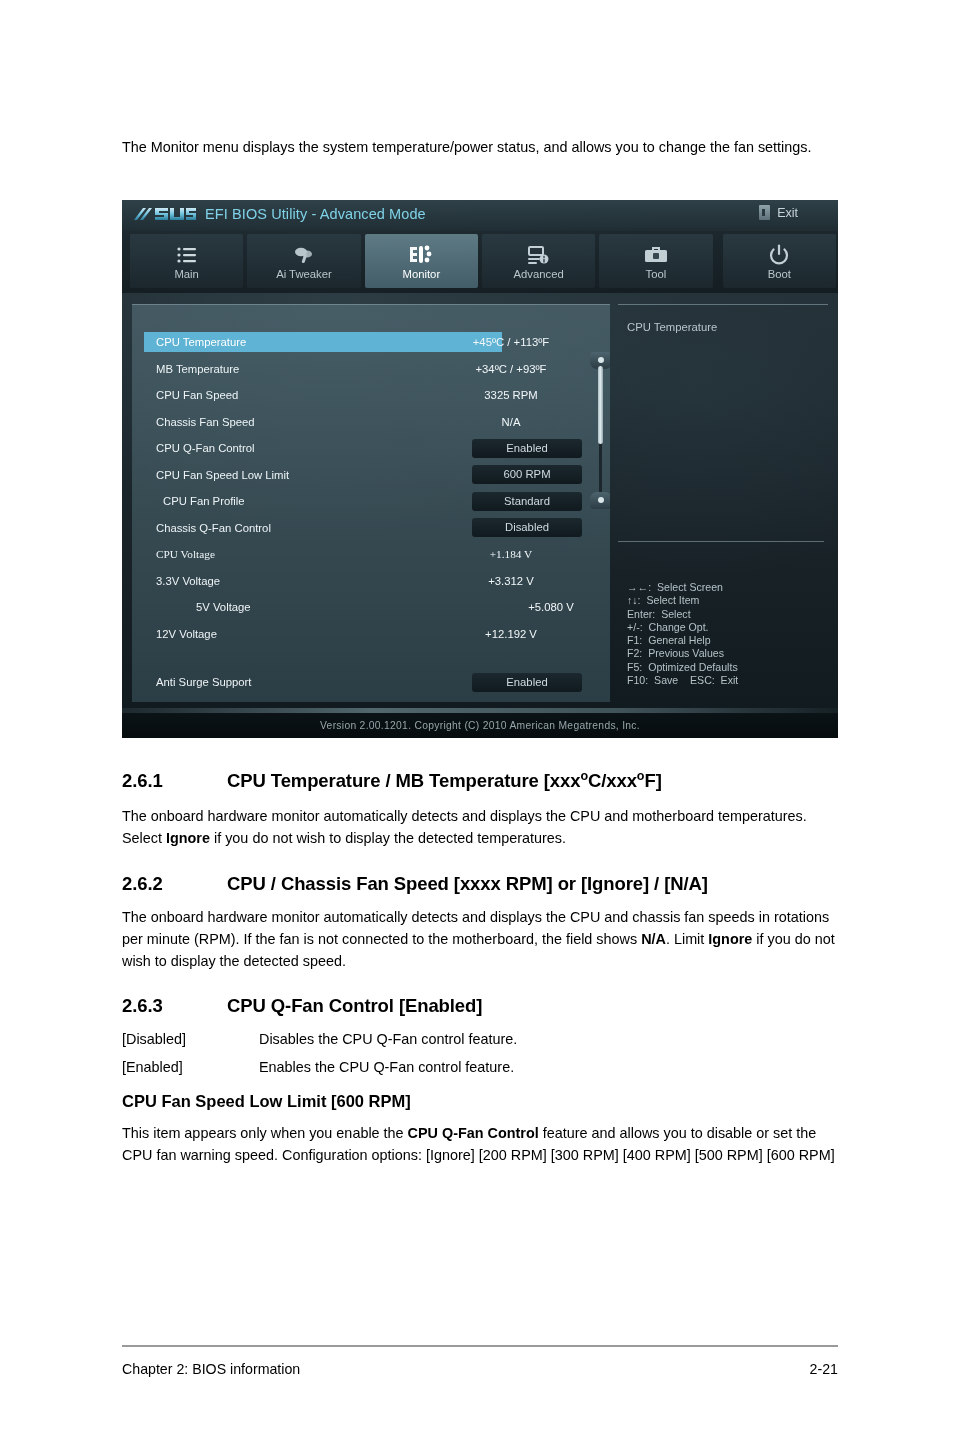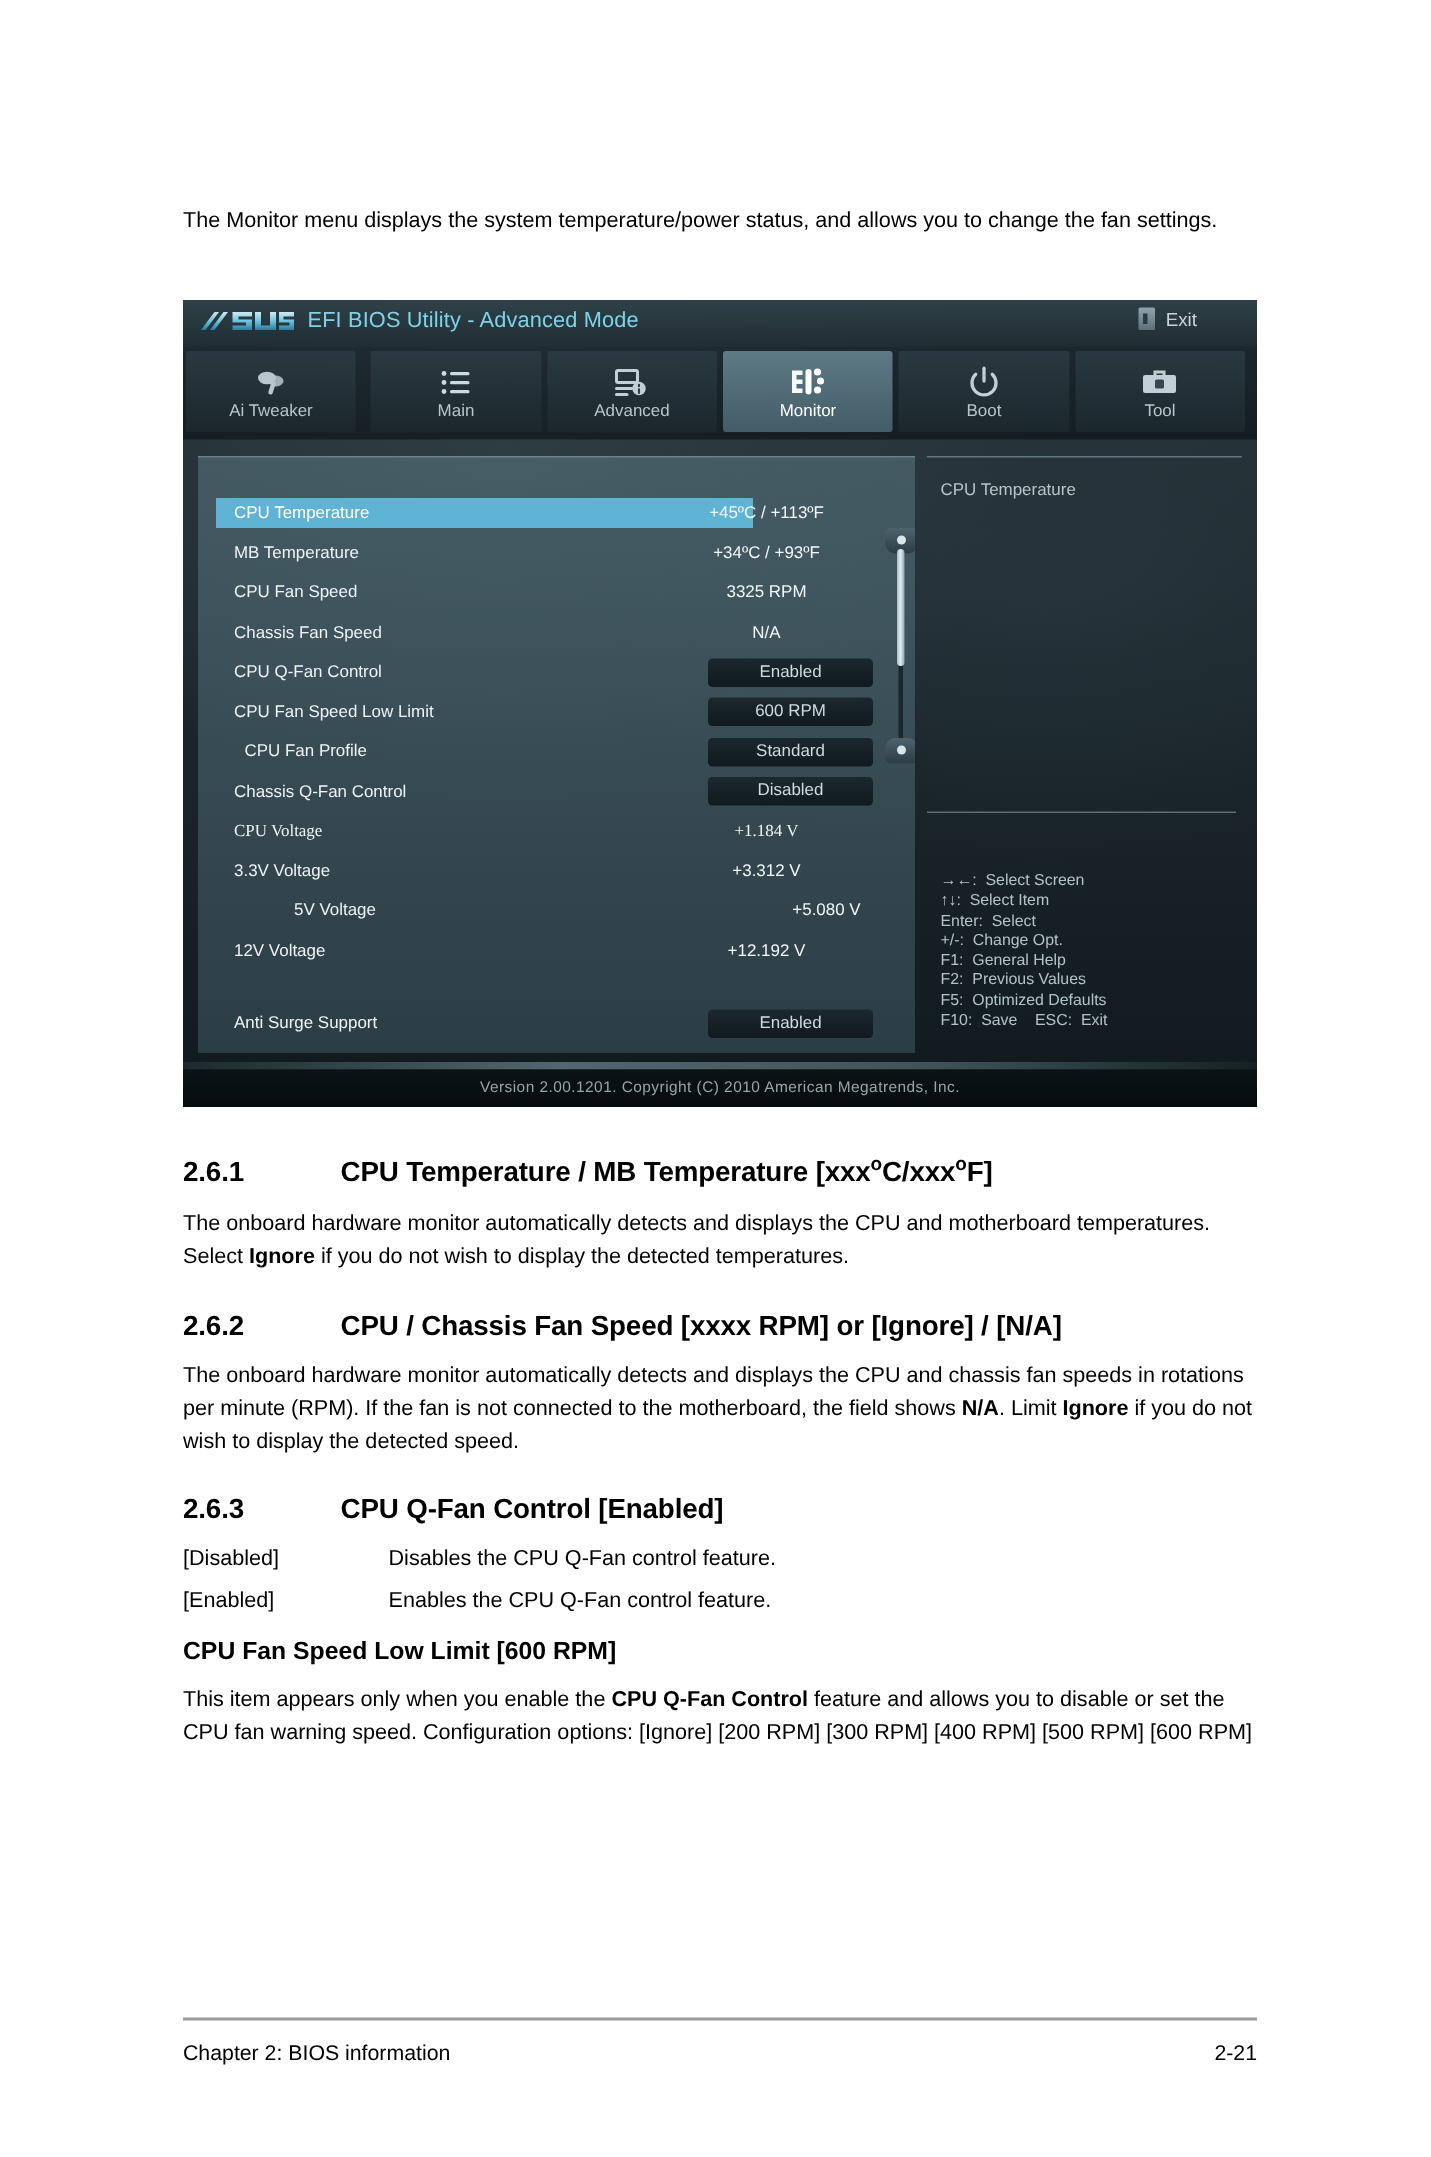--- a/index.html
+++ b/index.html
@@ -384,92 +384,92 @@
       </div>
       <div class="bios-title">EFI BIOS Utility - Advanced Mode</div>
       <div class="exit-btn">
         <span class="exit-icon"></span>
         <span class="exit-label">Exit</span>
       </div>
     </div>
 
     <div class="bios-tabs">
 
-      <div class="bios-tab">
-        <span class="tab-icon">
-          <svg width="26" height="20" viewBox="0 0 26 20" fill="#b8c6cb">
-            <ellipse cx="10" cy="7" rx="6" ry="4.2"></ellipse>
-            <ellipse cx="16" cy="9" rx="5" ry="3.6" opacity="0.85"></ellipse>
-            <rect x="12" y="9" width="3" height="9" rx="1.4" transform="rotate(18 13 13)"></rect>
-          </svg>
-        </span>
-        <span class="tab-label">Ai  Tweaker</span>
-      </div>
-
       <div class="bios-tab first">
         <span class="tab-icon">
           <svg width="22" height="20" viewBox="0 0 22 20" fill="#cfdade">
             <circle cx="3" cy="4" r="1.6"></circle>
               <rect x="7" y="3" width="13" height="2.2" rx="1"></rect>
             <circle cx="3" cy="10" r="1.6"></circle>
               <rect x="7" y="9" width="13" height="2.2" rx="1"></rect>
             <circle cx="3" cy="16" r="1.6"></circle>
               <rect x="7" y="15" width="13" height="2.2" rx="1"></rect>
           </svg>
         </span>
         <span class="tab-label">Main</span>
       </div>
 
       <div class="bios-tab">
         <span class="tab-icon">
-          <svg width="24" height="20" viewBox="0 0 24 20" fill="none" stroke="#c2cfd4" stroke-width="2">
-            <rect x="2" y="2" width="14" height="8" rx="1"></rect>
-            <path d="M2 14 h10" stroke-linecap="round"></path>
-            <path d="M2 18 h7" stroke-linecap="round"></path>
-            <circle cx="17" cy="14" r="4.5" fill="#c2cfd4" stroke="none"></circle>
-            <path d="M17 11.5 v1 M17 14.5 v2.5" stroke="#2c3c44" stroke-width="1.4" stroke-linecap="round"></path>
+          <svg width="26" height="20" viewBox="0 0 26 20" fill="#b8c6cb">
+            <ellipse cx="10" cy="7" rx="6" ry="4.2"></ellipse>
+            <ellipse cx="16" cy="9" rx="5" ry="3.6" opacity="0.85"></ellipse>
+            <rect x="12" y="9" width="3" height="9" rx="1.4" transform="rotate(18 13 13)"></rect>
           </svg>
         </span>
-        <span class="tab-label">Advanced</span>
+        <span class="tab-label">Ai  Tweaker</span>
       </div>
 
       <div class="bios-tab active">
         <span class="tab-icon">
           <svg width="26" height="21" viewBox="0 0 26 21">
             <g fill="#ffffff">
               <path d="M2 3 h7 v3 h-4 v3 h4 v3 h-4 v3 h4 v3 h-7 z" opacity="0.95"></path>
               <rect x="11" y="2" width="4" height="17" rx="2"></rect>
               <circle cx="19" cy="4" r="2.4"></circle>
               <circle cx="21" cy="10" r="2.4"></circle>
               <circle cx="19" cy="16" r="2.4"></circle>
             </g>
           </svg>
         </span>
         <span class="tab-label">Monitor</span>
       </div>
 
       <div class="bios-tab">
         <span class="tab-icon">
-          <svg width="22" height="21" viewBox="0 0 22 21" fill="none" stroke="#c2cfd4" stroke-width="2.2" stroke-linecap="round">
-            <path d="M5.5 5.5 A8 8 0 1 0 16.5 5.5"></path>
-            <path d="M11 1.5 v8.5"></path>
+          <svg width="24" height="20" viewBox="0 0 24 20" fill="none" stroke="#c2cfd4" stroke-width="2">
+            <rect x="2" y="2" width="14" height="8" rx="1"></rect>
+            <path d="M2 14 h10" stroke-linecap="round"></path>
+            <path d="M2 18 h7" stroke-linecap="round"></path>
+            <circle cx="17" cy="14" r="4.5" fill="#c2cfd4" stroke="none"></circle>
+            <path d="M17 11.5 v1 M17 14.5 v2.5" stroke="#2c3c44" stroke-width="1.4" stroke-linecap="round"></path>
           </svg>
         </span>
-        <span class="tab-label">Boot</span>
+        <span class="tab-label">Advanced</span>
       </div>
 
       <div class="bios-tab last">
         <span class="tab-icon">
           <svg width="26" height="20" viewBox="0 0 26 20" fill="#c2cfd4">
             <path d="M9 2 h8 v3 h-2 v-1 h-4 v1 h-2 z"></path>
             <rect x="2" y="5" width="22" height="12" rx="1.5"></rect>
             <rect x="10" y="8" width="6" height="6" rx="1" fill="#354650"></rect>
           </svg>
         </span>
         <span class="tab-label">Tool</span>
+      </div>
+
+      <div class="bios-tab">
+        <span class="tab-icon">
+          <svg width="22" height="21" viewBox="0 0 22 21" fill="none" stroke="#c2cfd4" stroke-width="2.2" stroke-linecap="round">
+            <path d="M5.5 5.5 A8 8 0 1 0 16.5 5.5"></path>
+            <path d="M11 1.5 v8.5"></path>
+          </svg>
+        </span>
+        <span class="tab-label">Boot</span>
       </div>
 
     </div>
 
     <div class="bios-body">
 
       <div class="panel-left">
         <div id="item-rows">
             <div class="item-row selected" style="top: 27px;">
               <div class="row-hl"></div>

